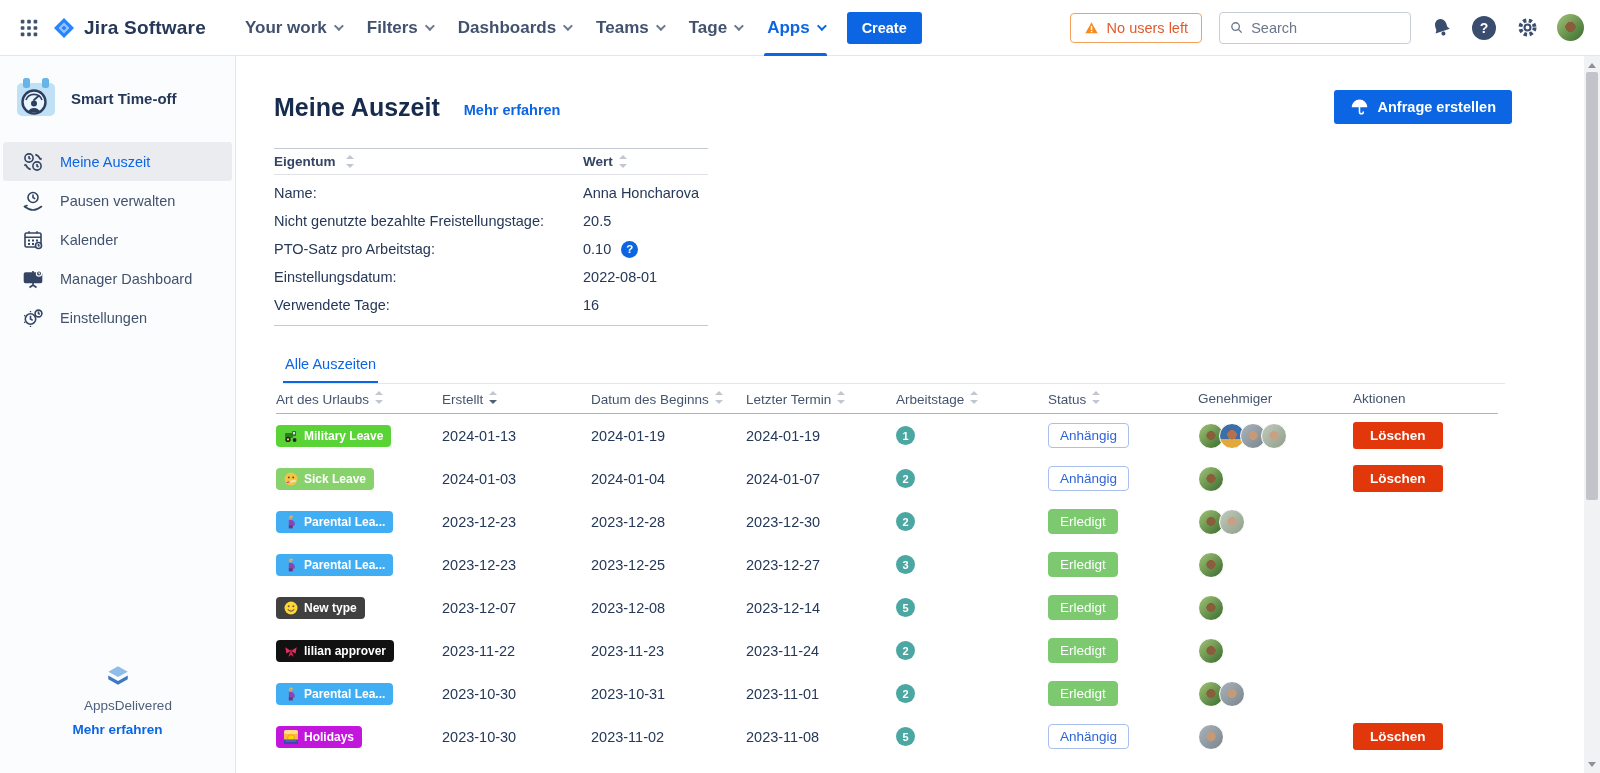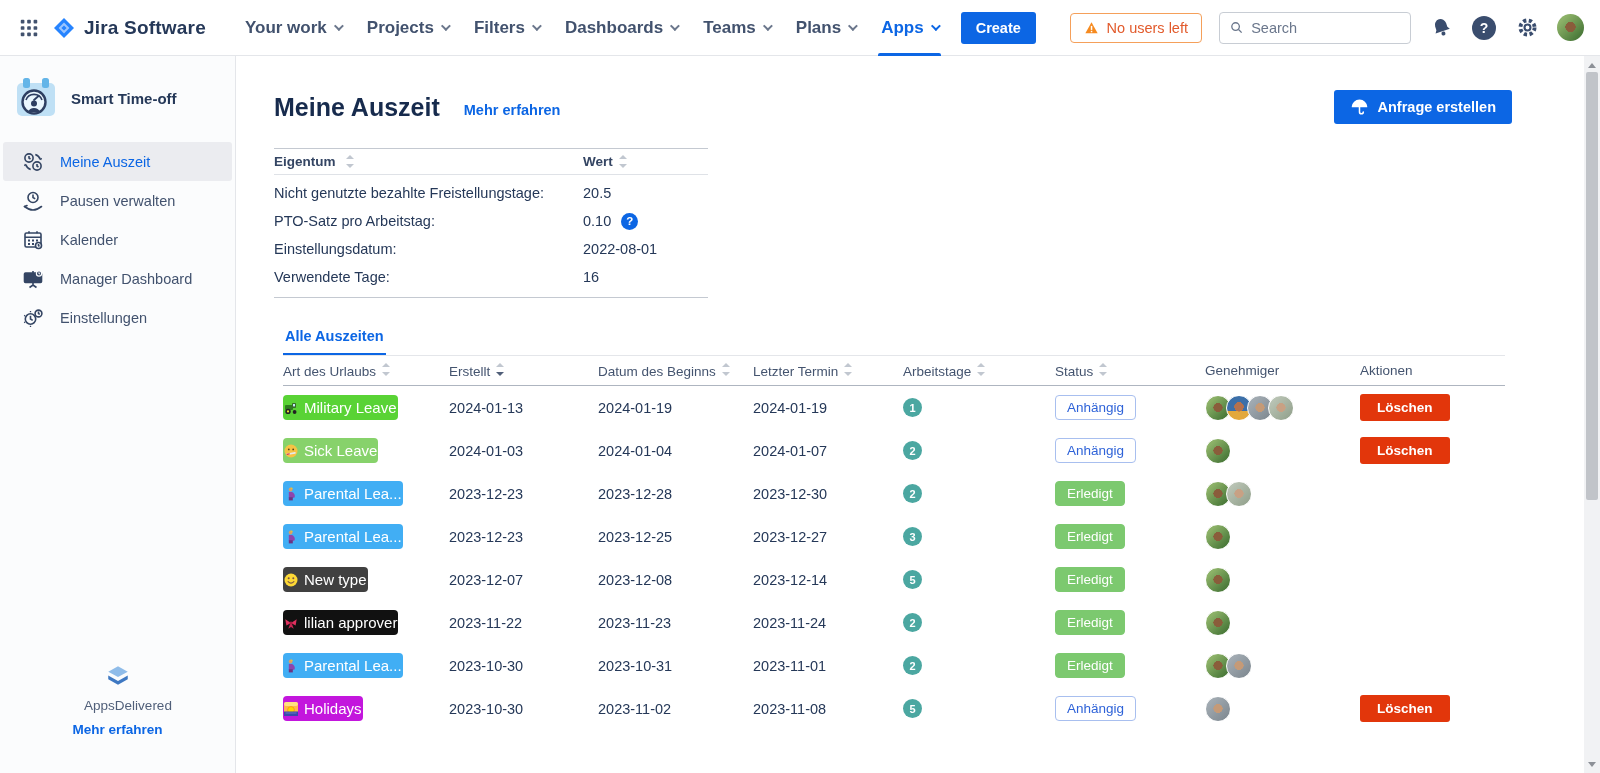--- a/index.html
+++ b/index.html
@@ -112,36 +112,36 @@
 
   
   .sort { position: relative; display: inline-block; width: 9px; height: 13px; margin-left: 5px; }
   .sort::before, .sort::after { content: ""; position: absolute; left: 1px; border-left: 4px solid transparent; border-right: 4px solid transparent; }
   .sort::before { top: 0; border-bottom: 4.5px solid #C1C7D0; }
   .sort::after { bottom: 0; border-top: 4.5px solid #C1C7D0; }
   .sort.desc::after { border-top-color: #505F79; }
 
   
   .tabbar { margin-top: 30px; width: 1222px; margin-left: 9px; border-bottom: 1px solid #E4E6EA; display: flex; }
-  .tab { color: #0C66E4; font-weight: 700; font-size: 14.5px; padding: 0 2px 9px 2px; border-bottom: 2.5px solid #0C66E4; cursor: pointer; }
-
-  
-  .leave-table { width: 1222px; margin-left: 9px; }
+  .tab { color: #0C66E4; font-weight: 400; font-size: 14.5px; padding: 0 2px 9px 2px; border-bottom: 2.5px solid #0C66E4; cursor: pointer; }
+
+  
+  .leave-table { width: 1222px; margin-left: 2px; }
   .lt-head {
     display: grid; grid-template-columns: 166px 149px 155px 150px 152px 150px 155px 1fr;
     align-items: center; height: 30px; border-bottom: 1px solid #AEB5C0;
     color: #44546F; font-size: 13.5px;
   }
   .lt-row {
     display: grid; grid-template-columns: 166px 149px 155px 150px 152px 150px 155px 1fr;
     align-items: center; height: 43px; font-size: 14.5px; color: #253858;
   }
   .type-badge {
     display: inline-flex; align-items: center; gap: 6px; color: #fff;
-    font-size: 15px; padding: 4px 1px; border-radius: 4px; max-width: 156px; white-space: nowrap;
+    font-size: 12px; padding: 4px 8px; border-radius: 4px; max-width: 156px; white-space: nowrap; font-weight: bold;
   }
   .type-badge .em { width: 14px; height: 14px; flex: 0 0 14px; display: inline-flex; }
   .wd-circle {
     width: 19px; height: 19px; border-radius: 50%; background: #4BA7A1; color: #fff;
     font-size: 11px; font-weight: 600; display: flex; align-items: center; justify-content: center;
   }
   .status-badge { display: inline-block; font-size: 13.5px; padding: 4px 11px; border-radius: 4px; }
   .status-pending { background: #fff; border: 1px solid #A8BFEF; color: #2F63D8; }
   .status-done { background: #7CC96F; border: 1px solid #7CC96F; color: #fff; }
   .approvers { display: flex; }
@@ -185,37 +185,33 @@
         <path d="M12 9.4 L14.6 12 12 14.6 9.4 12 Z" fill="#2684FF"></path>
       </svg>
     <span class="brand-name">Jira Software</span>
   </div>
   <nav class="mainnav" id="mainnav">
       <div class="nav-item">
         <span>Your work</span>
         <span class="chev"></span>
       </div>
       <div class="nav-item">
-        <span>Projects</span>
-        <span class="chev"></span>
-      </div>
-      <div class="nav-item">
         <span>Filters</span>
         <span class="chev"></span>
       </div>
       <div class="nav-item">
         <span>Dashboards</span>
         <span class="chev"></span>
       </div>
       <div class="nav-item">
         <span>Teams</span>
         <span class="chev"></span>
       </div>
       <div class="nav-item">
-        <span>Plans</span>
+        <span>Tage</span>
         <span class="chev"></span>
       </div>
       <div class="nav-item active">
         <span>Apps</span>
         <span class="chev"></span>
       </div>
     </nav>
   <button class="create-btn">Create</button>
   <div class="topbar-right">
     <div class="warn-pill">
@@ -357,20 +353,26 @@
           <span>Eigentum</span>
           <span class="sort"></span>
         </span>
       <span class="p-value">
           <span>Wert</span>
           <span class="sort" style="margin-left:-5px"></span>
         </span>
     </div>
     <div class="rows" id="proprows">
         <div class="prop-row">
+          <span class="p-label">Name:</span>
+          <span class="p-value">
+            <span>Anna Honcharova</span>
+          </span>
+        </div>
+        <div class="prop-row">
           <span class="p-label">Nicht genutzte bezahlte Freistellungstage:</span>
           <span class="p-value">
             <span>20.5</span>
           </span>
         </div>
         <div class="prop-row">
           <span class="p-label">PTO-Satz pro Arbeitstag:</span>
           <span class="p-value">
             <span>0.10</span>
             <span class="help-dot">?</span>

